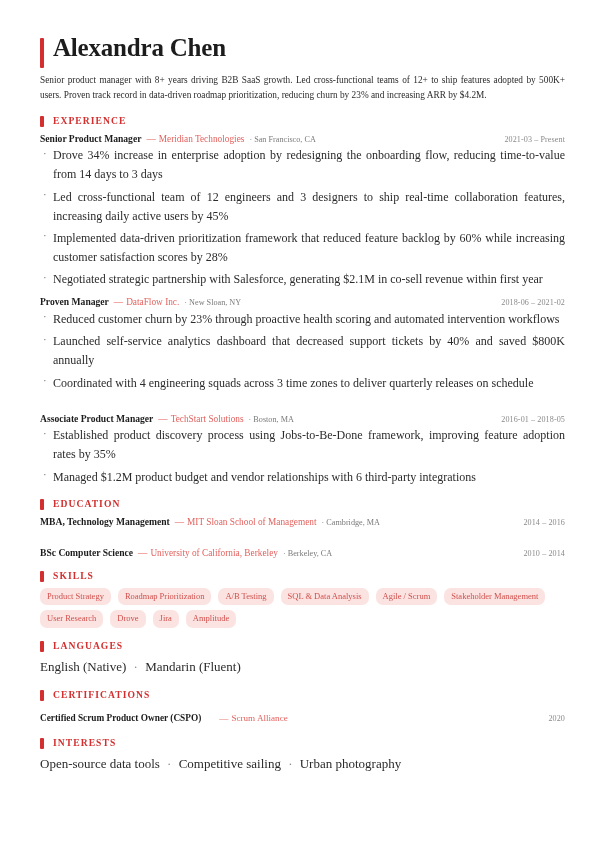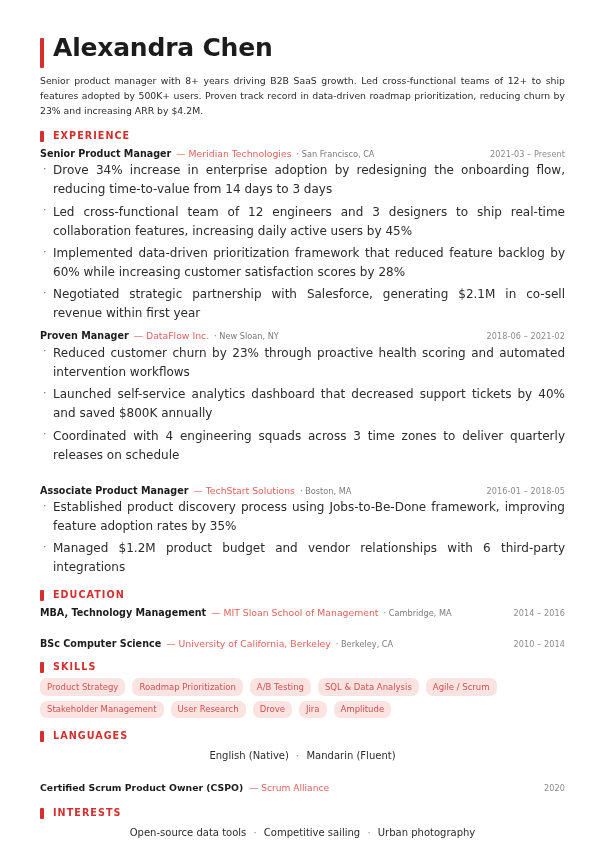--- a/index.html
+++ b/index.html
@@ -15,20 +15,21 @@
     color: #222222;
     -webkit-font-smoothing: antialiased;
   }
 
   .page {
     width: 600px;
     height: 848px;
     background: #ffffff;
     padding: 34px 35px 0 40px;
     position: relative;
+    font-family: Liberation Serif, serif;
   }
 
   
   .header { position: relative; padding-left: 13px; }
   .name-accent {
     position: absolute;
     left: 0;
     top: 4px;
     width: 4px;
     height: 30px;
@@ -166,30 +167,29 @@
     color: #d0504c;
     font-size: 8.5px;
     line-height: 1;
     padding: 4.2px 7px 4.8px;
     border-radius: 7px;
     white-space: nowrap;
   }
 
   
   .inline-list {
-    font-size: 10px;
+    font-size: 13px;
     color: #2b2b2b;
     line-height: 1.55;
-    text-align: center;
   }
   .inline-list .dot { color: #8d8d8d; padding: 0 4px; }
 
   .cert-row { display: flex; align-items: baseline; justify-content: space-between; gap: 10px; }
   .cert-name { font-size: 9.3px; font-weight: 700; color: #1c1c1c; }
-  .cert-org { font-size: 9.1px; color: #e2625e; padding-left: 6px; text-align: center; }
+  .cert-org { font-size: 9.1px; color: #e2625e; padding-left: 18px; text-align: center; }
   .cert-org .dash { padding-right: 3px; }
 </style>
 </head>
 <body>
 
 <div class="page">
 
   <div class="header">
     <div class="name-accent"></div>
     <h1 class="name">Alexandra Chen</h1>
@@ -306,20 +306,24 @@
       <div class="section-title">LANGUAGES</div>
     </div>
     <div class="inline-list">
       <span>English (Native)</span>
       <span class="dot">·</span>
       <span>Mandarin (Fluent)</span>
     </div>
   </div>
 
   <div class="section">
+    <div class="section-head">
+      <div class="section-accent"></div>
+      <div class="section-title">CERTIFICATIONS</div>
+    </div>
     <div class="cert-row">
       <div>
         <span class="cert-name">Certified Scrum Product Owner (CSPO)</span><span class="cert-org"><span class="dash">—</span><span>Scrum Alliance</span></span>
       </div>
       <div class="dates">2020</div>
     </div>
   </div>
 
   <div class="section">
     <div class="section-head">

